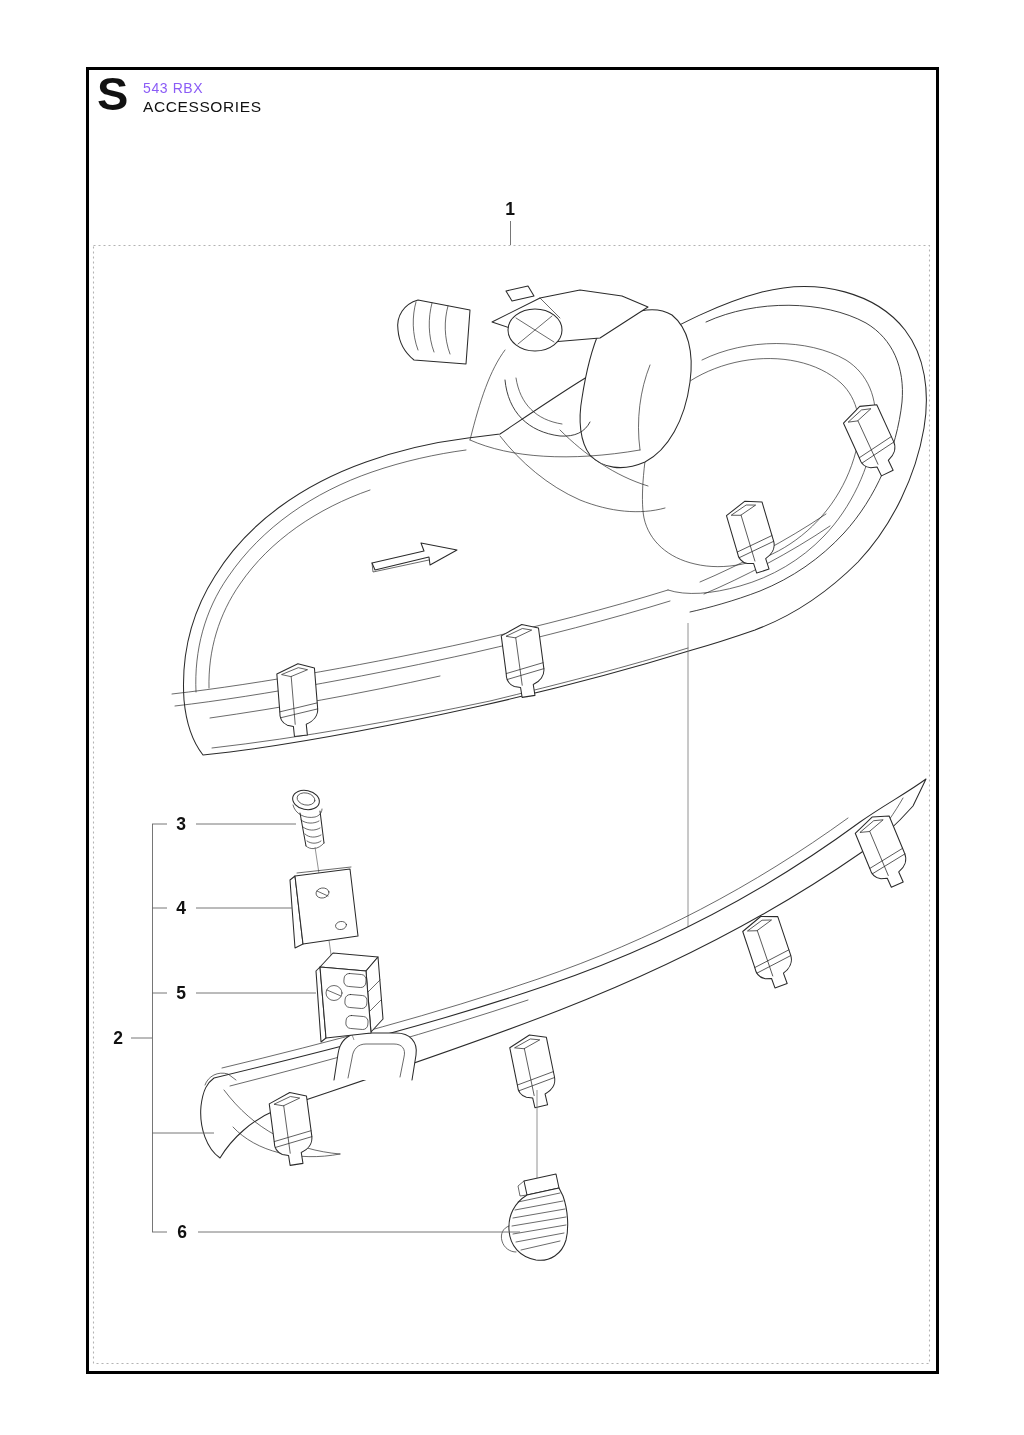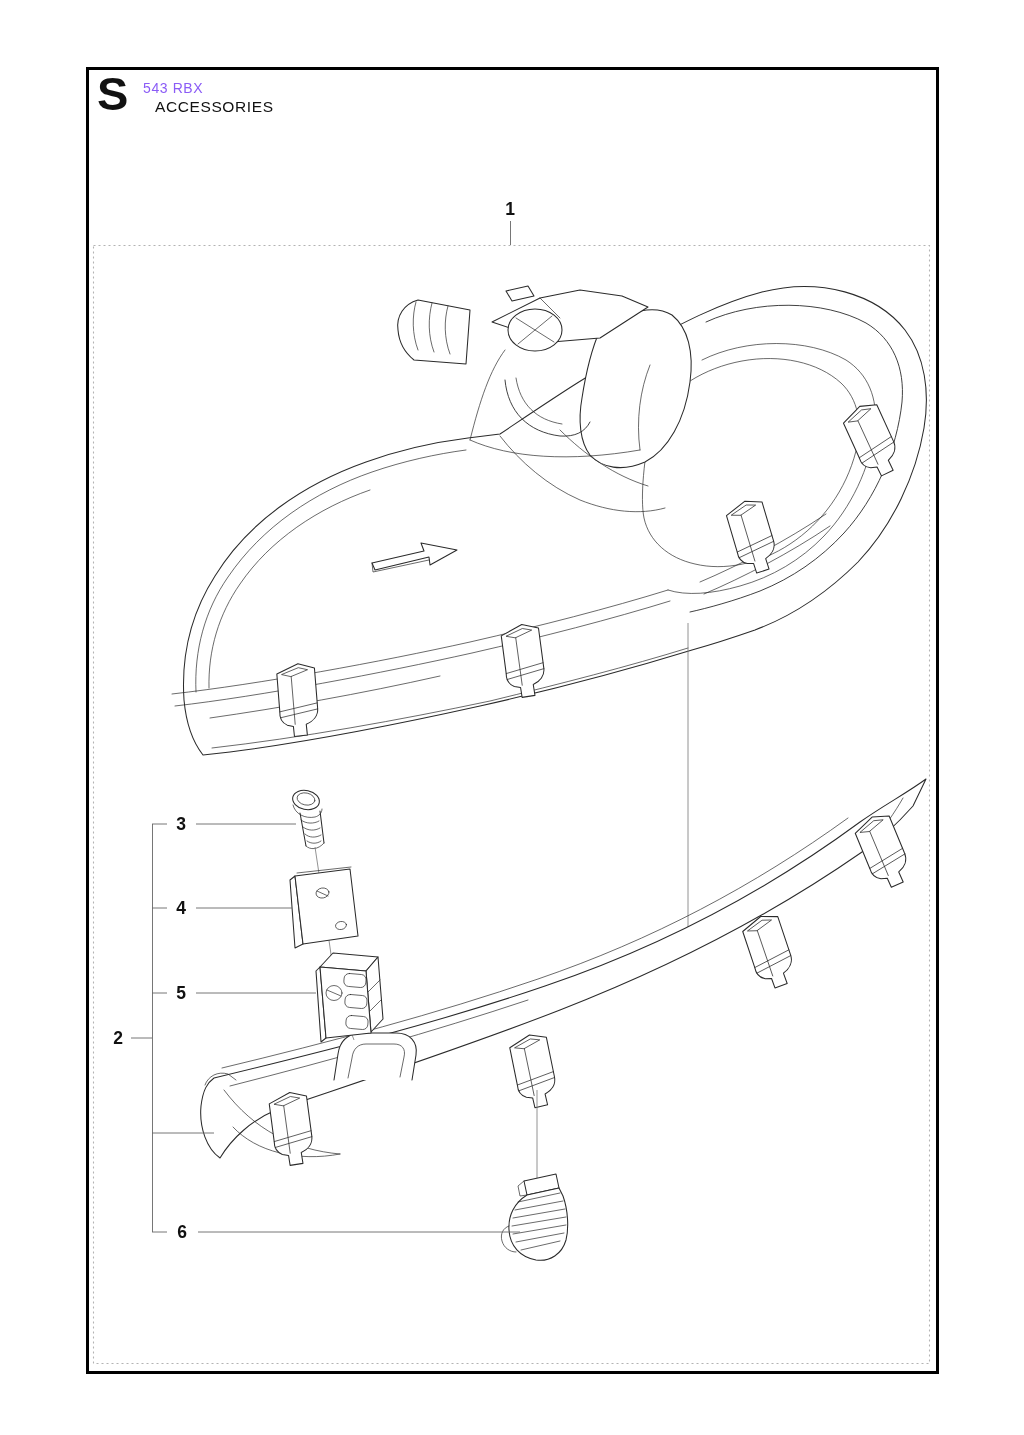--- a/index.html
+++ b/index.html
@@ -3,21 +3,21 @@
 <meta charset="utf-8">
 <style>
   html,body{margin:0;padding:0;background:#fff;}
   .page{position:relative;width:1024px;height:1435px;background:#ffffff;overflow:hidden;
         font-family:"Liberation Sans",sans-serif;}
   .border-frame{position:absolute;left:86px;top:67px;width:853px;height:1307px;
         border:3px solid #000;box-sizing:border-box;}
   .hdr-letter{position:absolute;left:97px;top:66px;font-size:47px;font-weight:bold;color:#111;
         letter-spacing:0;}
   .hdr-model{position:absolute;left:143px;top:80px;font-size:14px;color:#8b5cf6;letter-spacing:.6px;}
-  .hdr-title{position:absolute;left:143px;top:98px;font-size:15.5px;color:#111;letter-spacing:.6px;margin-left:12px;}
+  .hdr-title{position:absolute;left:143px;top:98px;font-size:15.5px;color:#111;letter-spacing:.6px;}
   svg.art{position:absolute;left:0;top:0;}
   .ln{fill:none;stroke:#2b2b2b;stroke-width:1.05;stroke-linecap:round;stroke-linejoin:round;}
   .thin{stroke-width:0.7;}
   .mid{stroke-width:0.9;}
   .fw{fill:#ffffff;}
   .callout-ln{fill:none;stroke:#666;stroke-width:0.9;}
   .asm{fill:none;stroke:#777;stroke-width:0.8;}
   .num{font-family:"Liberation Sans",sans-serif;font-size:17.5px;font-weight:bold;fill:#111;}
 </style>
 </head>

